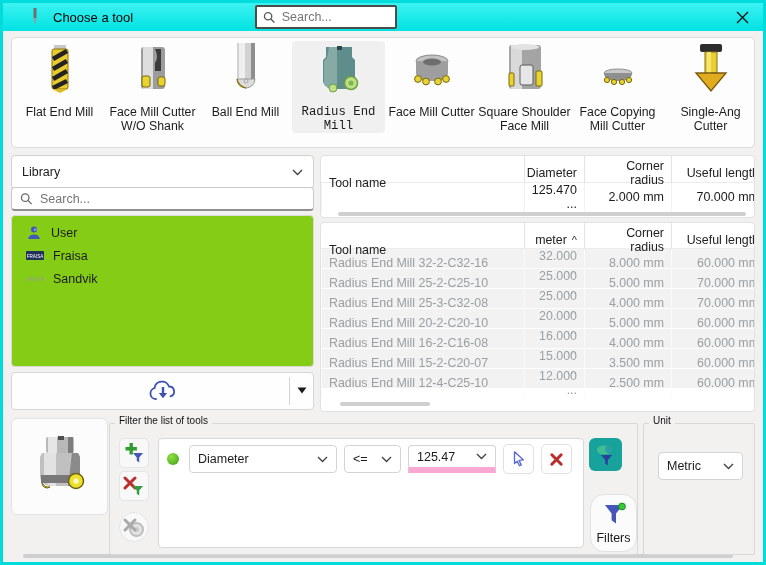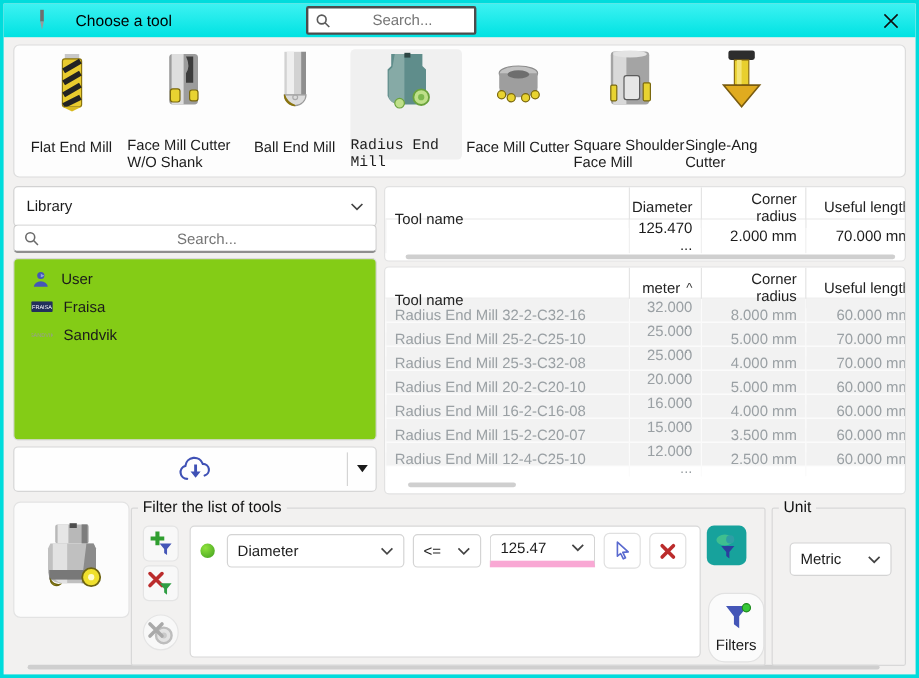--- a/index.html
+++ b/index.html
@@ -9,43 +9,43 @@
     position:relative; width:766px; height:565px; background:#f2f1f0;
     border:3px solid #00dcdc; overflow:hidden;
   }
   
   .titlebar {
     position:absolute; left:0; top:0; right:0; height:28px;
     background:linear-gradient(180deg,#3df2f2,#00e2e2);
     display:flex; align-items:center;
   }
   .titlebar-toolicon { margin-left:28px; }
-  .titlebar-text { margin-left:24px; font-size:13px; color:#000; }
+  .titlebar-text { margin-left:14px; font-size:13px; color:#000; }
   .title-search {
     position:absolute; left:252px; top:2px; width:142px; height:24px;
     background:#fff; border:2px solid #4c4c4c; border-radius:2px;
     display:flex; align-items:center; padding:0 6px;
   }
   .title-search input, .panel-search input {
     border:none; outline:none; width:100%; font-family:inherit;
-    font-size:12.5px; color:#8b5cf6; background:transparent;text-align:center;
+    font-size:12.5px; color:#8b5cf6; background:transparent;
   }
   .close-btn { position:absolute; right:10px; top:3px; width:22px; height:22px;
     display:flex; align-items:center; justify-content:center; cursor:pointer; }
   
   .tooltypes {
     position:absolute; left:8px; top:34px; width:744px; height:111px;
     background:#fdfdfd; border:1px solid #dcdcdc; border-radius:5px;
     display:flex; padding:3px 1px 0 1px; overflow:hidden;
   }
   .tooltype { width:93px; height:92px; display:flex; flex-direction:column;
     align-items:center; border-radius:4px; flex:0 0 auto; }
   .tooltype.selected { background:#f0f0f0;font-family:Liberation Mono, monospace; }
   .tooltype .ticon { height:54px; display:flex; align-items:flex-end; justify-content:center; }
-  .tooltype .tlabel { line-height:14px; margin-top:21px;
+  .tooltype .tlabel { text-align:center; line-height:14px; margin-top:10px;
     font-size:12.3px; color:#1c1c1c; }
   .hscroll { position:absolute; height:4px; background:#cfcfcf; border-radius:2px; }
   .tooltypes-scroll { left:20px; bottom:4px; width:710px; }
   
   .libcombo {
     position:absolute; left:8px; top:152px; width:303px; height:27px;
     background:#fff; border:1px solid #d2d2d2; border-radius:4px;
     display:flex; align-items:center; padding:16px 10px; justify-content:space-between;
   }
   .panel-search {
@@ -92,21 +92,21 @@
   
   .preview {
     position:absolute; left:8px; top:415px; width:97px; height:97px;
     background:#fcfcfc; border:1px solid #e3e3e3; border-radius:6px;
     display:flex; align-items:center; justify-content:center;
   }
   .groupbox { position:absolute; border:1px solid #d8d8d8; border-radius:2px; }
   .grp-filter { left:106px; top:420px; width:529px; height:132px; }
   .grp-unit { left:640px; top:420px; width:112px; height:132px; }
   .grp-label { position:absolute; top:-9px; left:5px; background:#f2f1f0;
-    padding:0 4px; font-size:13px; color:#111; white-space:nowrap; }
+    padding:0 4px; font-size:10px; color:#111; white-space:nowrap; }
   .smallbtn { position:absolute; width:30px; height:30px; background:#f8f8f8;
     border:1px solid #e4e4e4; border-radius:5px; display:flex;
     align-items:center; justify-content:center; cursor:pointer; }
   .btn-addf { left:9px; top:14px; }
   .btn-remf { left:9px; top:47px; }
   .btn-clrf { left:9px; top:88px; border-radius:15px; }
   .filterbox { position:absolute; left:48px; top:14px; width:426px; height:110px;
     background:#fff; border:1px solid #d8d8d8; border-radius:4px; padding:5px 0 0 8px; }
   .filterrow { display:flex; align-items:center; gap:7px; height:30px; }
   .status-dot { width:12px; height:12px; border-radius:50%;
@@ -231,20 +231,33 @@
         <rect x="14" y="2" width="11" height="44" fill="#d9d9d9"></rect>
         <ellipse cx="28" cy="4" rx="14" ry="3" fill="#e3e3e3"></ellipse>
         <rect x="23" y="22" width="13" height="20" rx="2" fill="#e6e6e6" stroke="#5c5c5c"></rect>
         <rect x="12" y="30" width="5" height="13" rx="1" fill="#e8d331" stroke="#7a680e"></rect>
         <rect x="39" y="28" width="6" height="15" rx="1" fill="#e8d331" stroke="#7a680e"></rect>
       </svg>
         </div>
       <div class="tlabel">Square Shoulder Face Mill</div>
     </div>
 
+    <div class="tooltype">
+      <div class="ticon">
+          <svg width="56" height="52" viewBox="0 0 56 52">
+        <ellipse cx="28" cy="30" rx="14" ry="4" fill="#c9c9c9" stroke="#909090"></ellipse>
+        <path d="M14 30 q0 8 14 8 q14 0 14 -8" fill="#8f8f8f"></path>
+        <circle cx="17" cy="37" r="2.6" fill="#e8d331" stroke="#7a680e"></circle>
+        <circle cx="24" cy="39" r="2.6" fill="#e8d331" stroke="#7a680e"></circle>
+        <circle cx="32" cy="39" r="2.6" fill="#e8d331" stroke="#7a680e"></circle>
+        <circle cx="39" cy="37" r="2.6" fill="#e8d331" stroke="#7a680e"></circle>
+      </svg>
+        </div>
+      <div class="tlabel">Face Copying Mill Cutter</div>
+    </div>
 
     <div class="tooltype">
       <div class="ticon">
           <svg width="56" height="52" viewBox="0 0 56 52">
         <rect x="17" y="1" width="22" height="8" rx="2" fill="#2d2d2d"></rect>
         <rect x="22" y="9" width="12" height="21" fill="#e8cf2e" stroke="#8a6d12"></rect>
         <rect x="24" y="9" width="4" height="21" fill="#f4e575"></rect>
         <path d="M13 30 h30 l-15 18 z" fill="#e0ab1f" stroke="#7a5c10" stroke-width="1.4"></path>
       </svg>
         </div>

